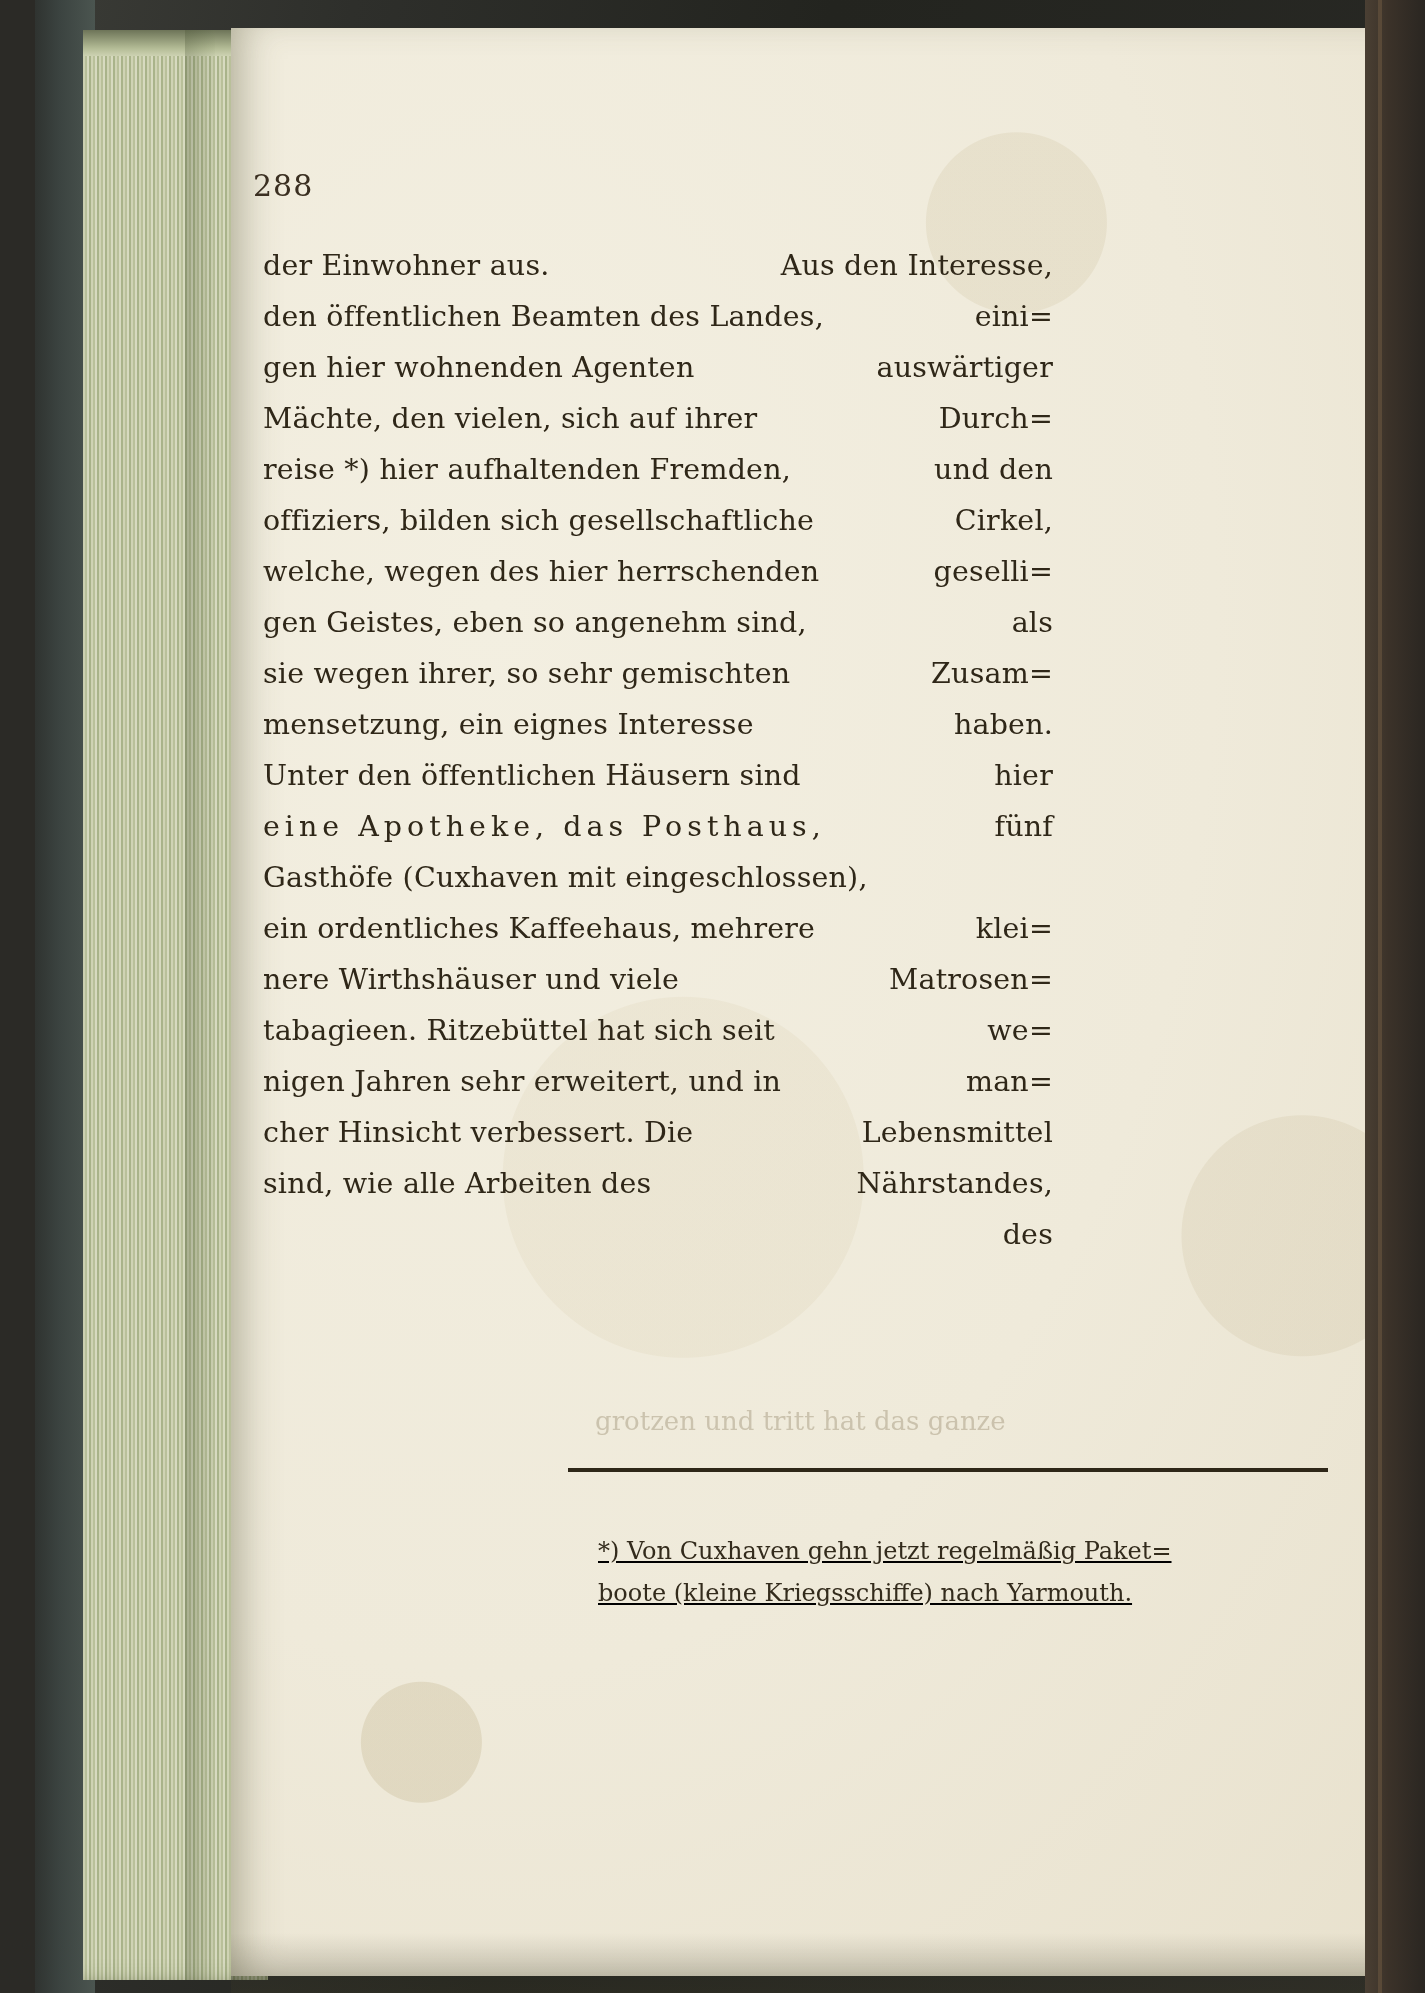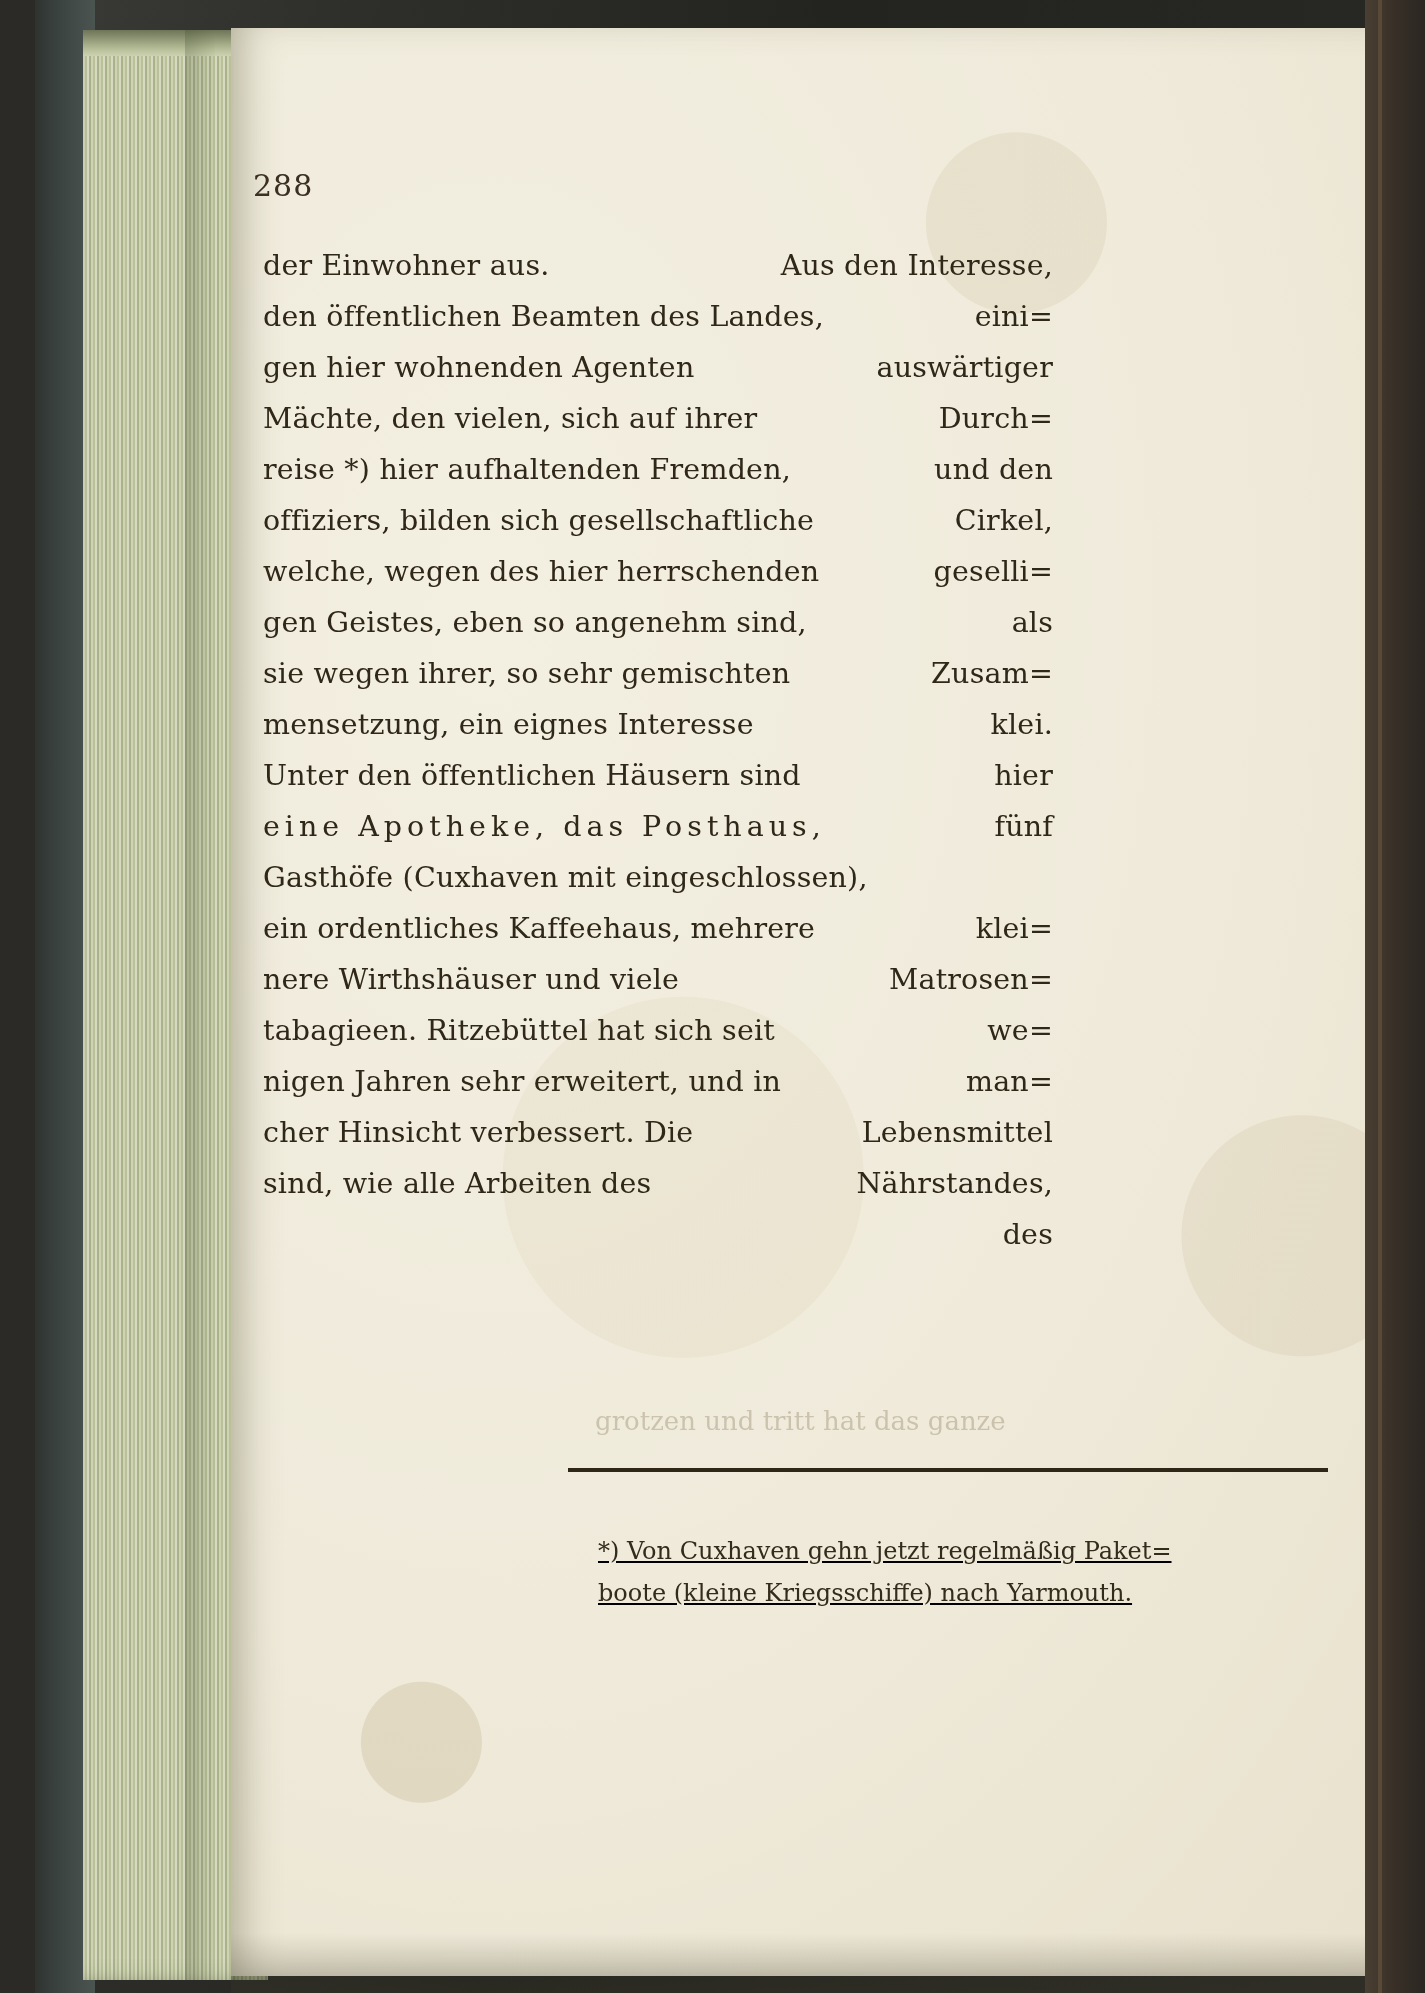--- a/index.html
+++ b/index.html
@@ -269,21 +269,21 @@
     <div class="line just">
         <span>gen Geistes, eben so angenehm sind,</span>
         <span>als</span>
       </div>
     <div class="line just">
         <span>sie wegen ihrer, so sehr gemischten</span>
         <span>Zusam=</span>
       </div>
     <div class="line just">
         <span>mensetzung, ein eignes Interesse</span>
-        <span>klei.</span>
+        <span>haben.</span>
       </div>
     <div class="line just">
         <span>Unter den öffentlichen Häusern sind</span>
         <span>hier</span>
       </div>
     <div class="line just">
         <span class="sp">eine Apotheke, das Posthaus,</span>
         <span>fünf</span>
       </div>
     <div class="line just">

